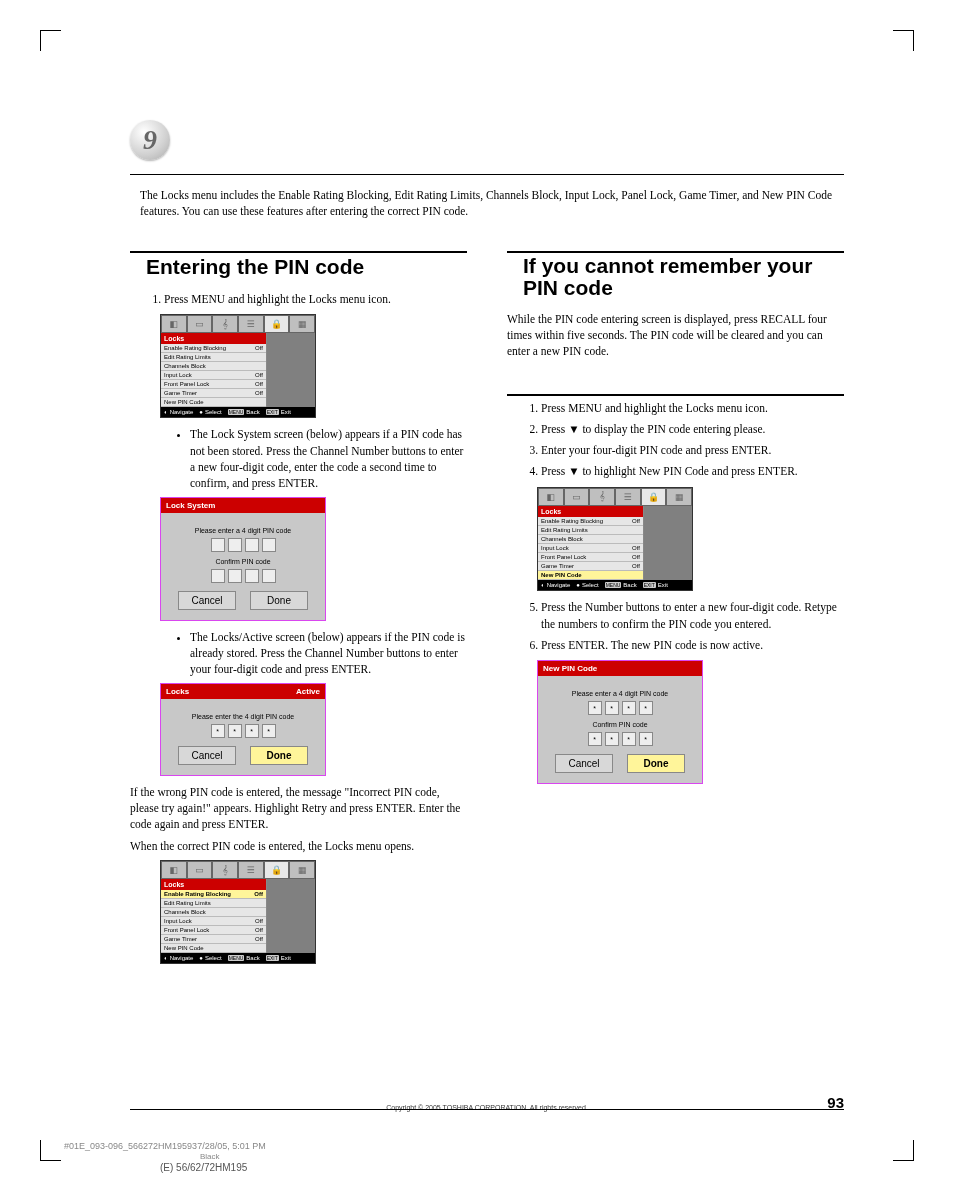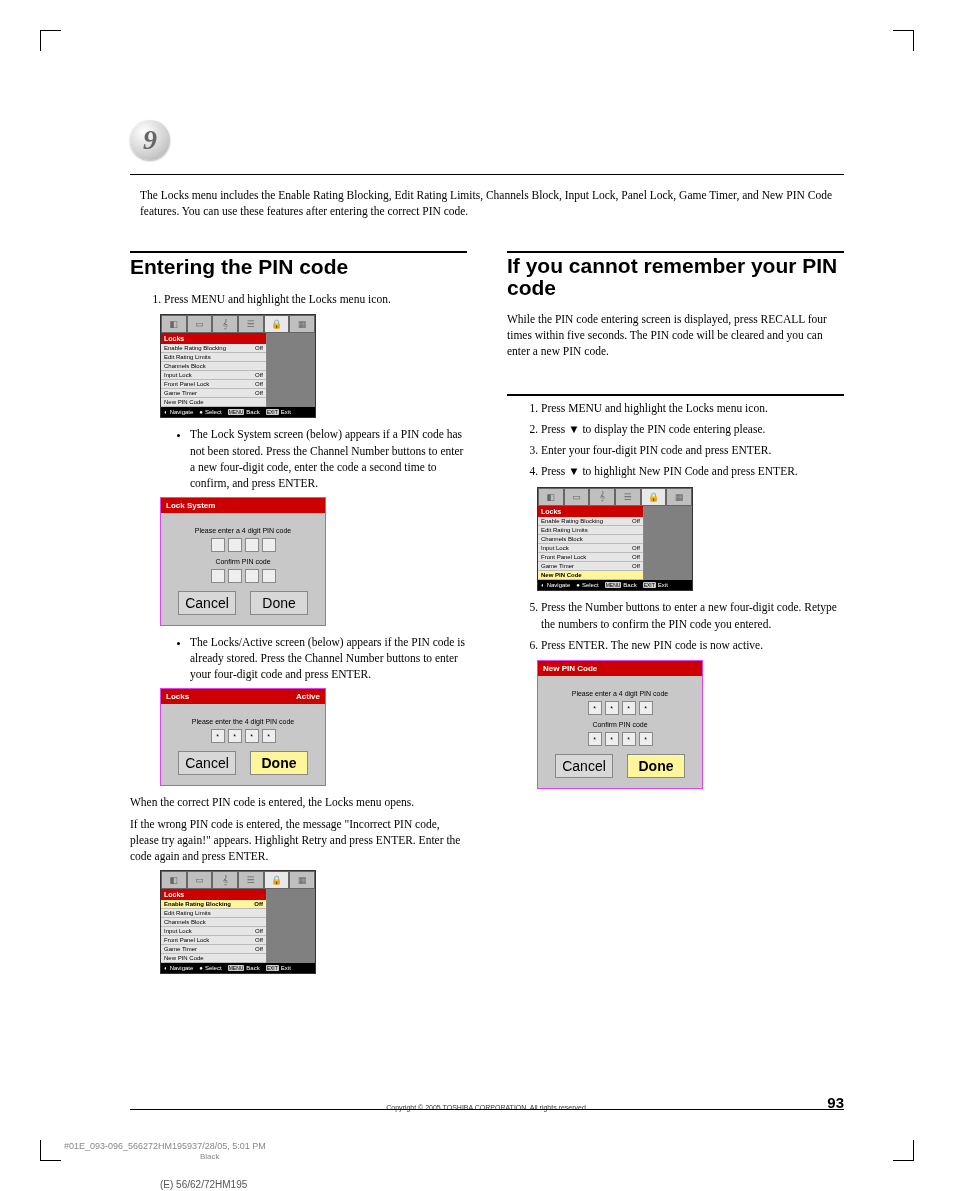--- a/index.html
+++ b/index.html
@@ -42,21 +42,21 @@
     letter-spacing: .5px;
   }
   .intro {
     font-size: 11.5px;
     line-height: 1.4;
     margin: 12px 10px 24px 10px;
   }
   hr.section-rule { border:0; border-top:2px solid #000; margin:8px 0 2px 0; }
   .section-title {
     font: bold 21px "Arial Narrow", Arial, sans-serif;
-    margin: 0 0 12px 0;
+    margin: 0 0 12px 16px;
   }
   .cols {
     display: flex;
     gap: 40px;
   }
   .col { flex: 1; min-width: 0; }
   .bodytext { font-size: 11.5px; line-height: 1.4; margin: 6px 0; }
   ol.steps { margin: 4px 0 6px 16px; padding-left: 18px; font-size: 11.5px; line-height: 1.5; }
   ol.steps li { margin-bottom: 4px; }
   ul.bullet { list-style: disc; margin: 0 0 6px 20px; font-size: 11.5px; line-height: 1.4; }
@@ -112,36 +112,36 @@
   }
   .pinhead{
     background:#c00;color:#fff;font-weight:bold;
     padding:3px 5px; font-size:8px;
     display:flex; justify-content:space-between;
   }
   .pinbody{ padding:14px 6px 10px 6px; text-align:center; }
   .cells{ display:flex; gap:3px; justify-content:center; margin:4px 0 6px 0;}
   .cell{ width:12px;height:12px;background:#eee;border:1px solid #888;display:flex;align-items:center;justify-content:center;font-size:7px;}
   .btnrow{ display:flex; justify-content:center; gap:14px; margin-top:8px;}
-  .pbtn{ width:56px; padding:3px 0; text-align:center; font-size:14px; background:#d8d8d8;border:1px solid #888;}
+  .pbtn{ width:56px; padding:3px 0; text-align:center; font-size:10px; background:#d8d8d8;border:1px solid #888;}
   .pbtn.sel{ background:#fff59a; font-weight:bold;}
   .footer {
     font: 7px Arial, sans-serif; text-align:center;
     color:#333;
   }
   .pagenum {
     font: bold 15px Arial, sans-serif;
     text-align:right;
   }
   .footline{
     position:absolute; bottom:40px; left:64px; right:80px;
     display:flex; justify-content:flex-start;
     font:9px Arial, sans-serif; color:#888;
   }
-  .footmodel{ font:10px Arial,sans-serif; color:#555; position:absolute; bottom:1px; left:160px;}
+  .footmodel{ font:10px Arial,sans-serif; color:#555; position:absolute; bottom:18px; left:160px;}
 </style>
 </head>
 <body>
 
 <div class="page">
 
   <div class="crop-mark cm-tl"></div>
   <div class="crop-mark cm-tr"></div>
   <div class="crop-mark cm-bl"></div>
   <div class="crop-mark cm-br"></div>
@@ -264,22 +264,22 @@
               <div class="cell">*</div>
               <div class="cell">*</div>
           </div>
           <div class="btnrow">
             <div class="pbtn">Cancel</div>
             <div class="pbtn sel">Done</div>
           </div>
         </div>
       </div>
 
+      <p class="bodytext">If the wrong PIN code is entered, the message "Incorrect PIN code, please try again!" appears. Highlight Retry and press ENTER. Enter the code again and press ENTER.</p>
       <p class="bodytext">When the correct PIN code is entered, the Locks menu opens.</p>
-      <p class="bodytext">If the wrong PIN code is entered, the message "Incorrect PIN code, please try again!" appears. Highlight Retry and press ENTER. Enter the code again and press ENTER.</p>
 
       <div class="menuss">
         <div class="tabbar">
           <div class="tab">◧</div>
           <div class="tab">▭</div>
           <div class="tab">𝄞</div>
           <div class="tab">☰</div>
           <div class="tab active">🔒</div>
           <div class="tab">▦</div>
         </div>

